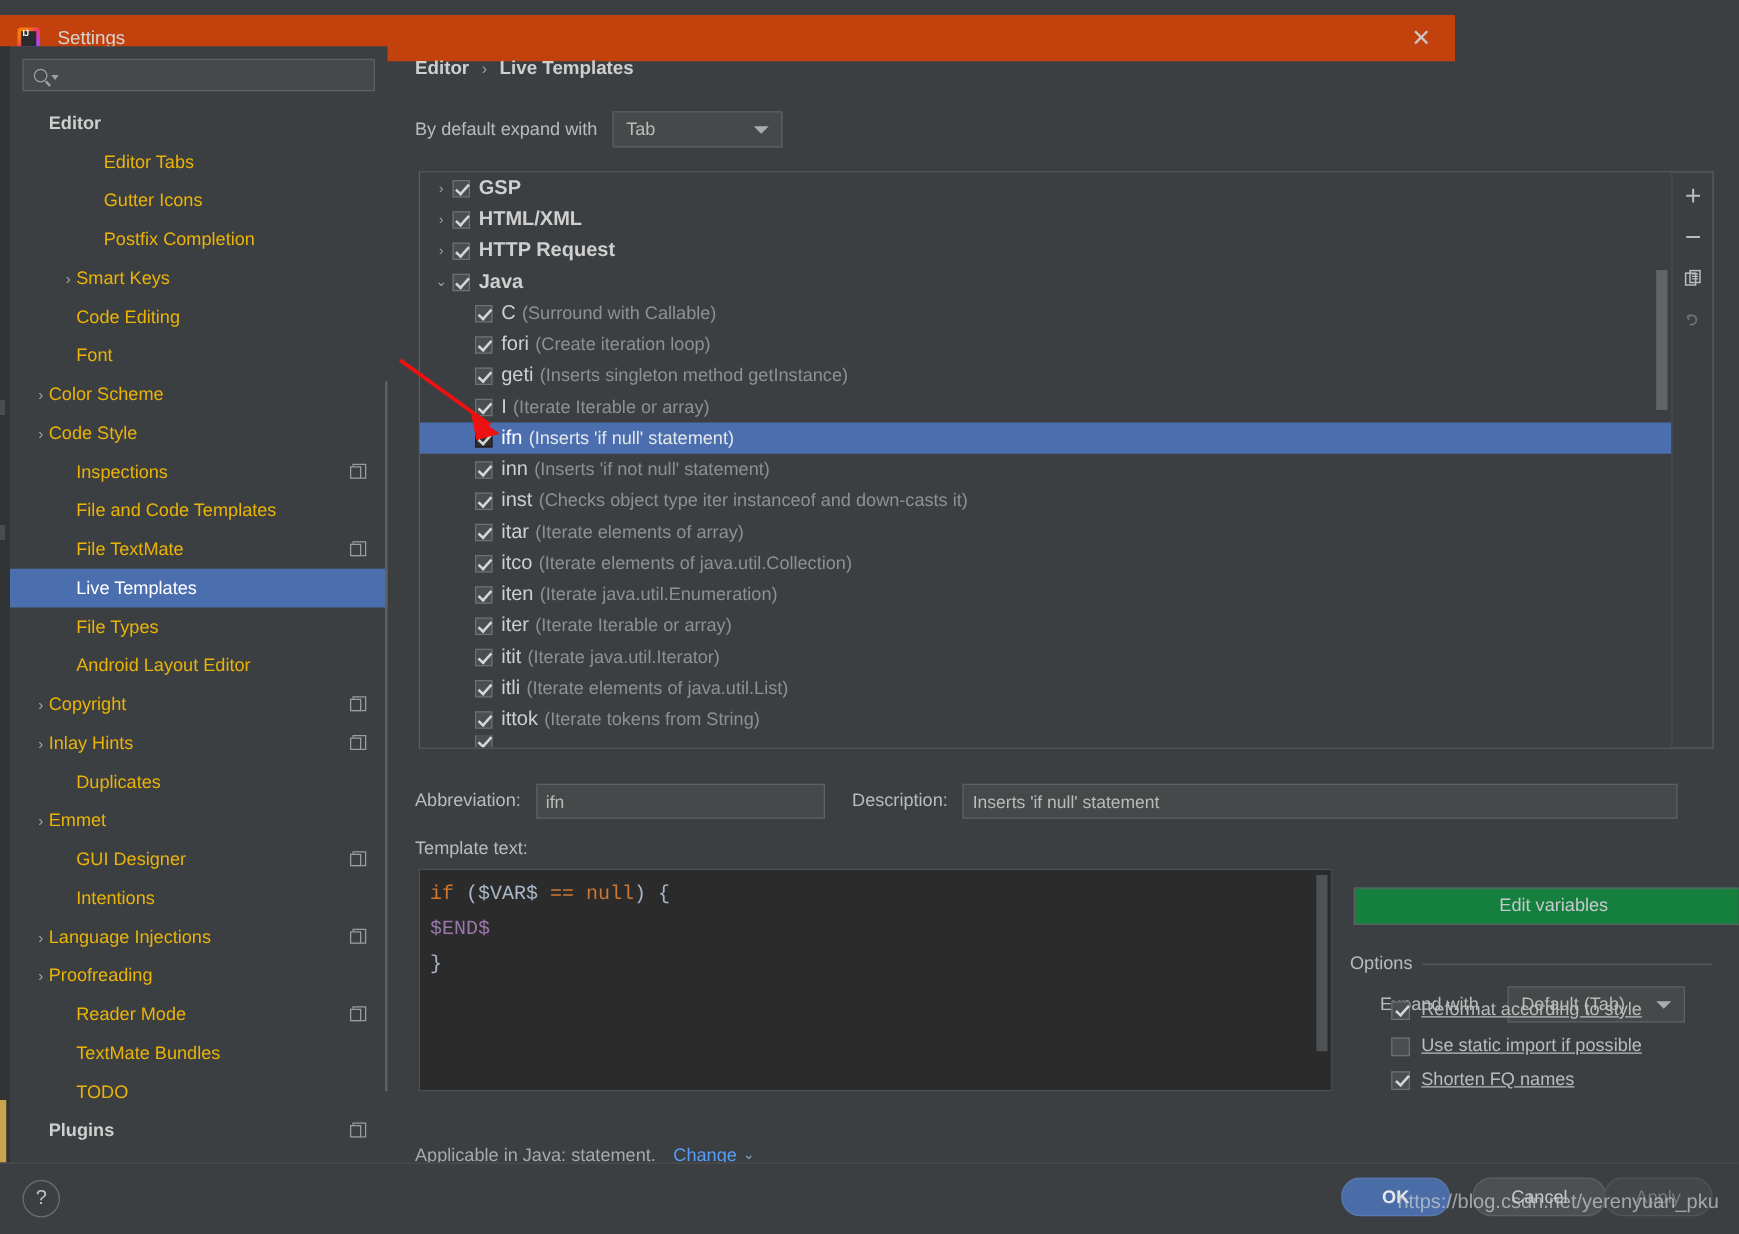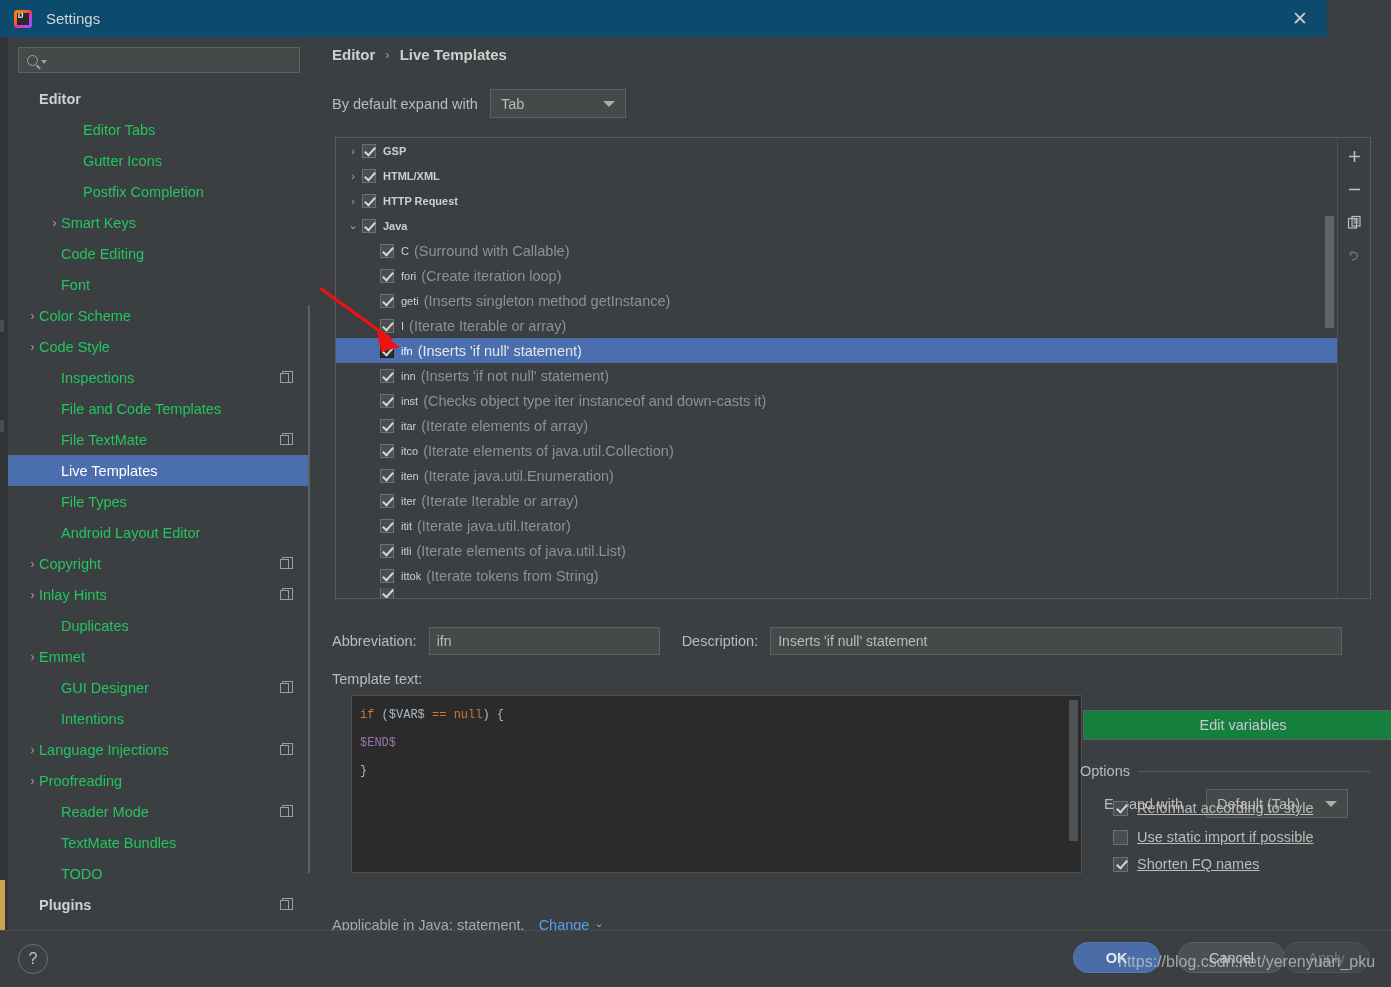--- a/index.html
+++ b/index.html
@@ -6,22 +6,22 @@
   html, body {
     width: 1391px; height: 987px;
     background: #3c3f41;
     font-family: "Liberation Sans", sans-serif;
     overflow: hidden;
   }
   body { position: relative; color: #bbbbbb; font-size: 14px; }
 
   
   #titlebar {
-    position: absolute; left: 0; top: 0; width: 1327px; height: 37px;
-    background: #0c4a6e;
+    position: absolute; left: 0; top: 12px; width: 1164px; height: 37px;
+    background: #c2410c;
     display: flex; align-items: center;
   }
   #app-icon {
     width: 18px; height: 18px; margin-left: 14px; position: relative;
     border-radius: 3px; overflow: hidden;
     background: linear-gradient(135deg,#f97a12 0%, #f97a12 26%, #ed366b 50%, #b345f1 75%, #765af8 100%);
     flex: none;
   }
   #app-icon::after {
     content: ""; position: absolute; left: 3px; top: 3px; width: 12px; height: 12px;
@@ -68,21 +68,21 @@
     margin-left: 6px; height: 22px;
   }
 
   #tree-nav { margin-top: 10px; position: relative; }
   .nav-item {
     height: 31px; display: flex; align-items: center; cursor: pointer;
     padding-right: 16px; position: relative;
   }
   .nav-item.selected { background: #4b6eaf; }
   .nav-item.selected .nav-label { color: #ffffff; }
-  .nav-label { color: #22c55e; font-size: 14.5px; white-space: nowrap; }
+  .nav-label { color: #eab308; font-size: 14.5px; white-space: nowrap; }
   .nav-item.root > .nav-label { font-weight: bold; color: #cfcfcf; }
   .nav-arrow {
     width: 13px; flex: none; color: #9fa3a6; font-size: 12px;
     display: flex; align-items: center; justify-content: center;
   }
   .nav-spacer { flex: none; }
   .copy-badge {
     position: absolute; right: 18px; top: 9px;
     width: 12px; height: 12px;
   }
@@ -148,21 +148,21 @@
   }
   .cb {
     width: 14px; height: 14px; flex: none; border: 1px solid #6d7174;
     background: #4a4e50; position: relative; margin-right: 7px;
   }
   .cb.on::after {
     content: ""; position: absolute; left: 4px; top: 0px; width: 4px; height: 9px;
     border: solid #d6d6d6; border-width: 0 2px 2px 0; transform: rotate(42deg);
   }
   .trow.sel .cb { background: #2f2f2f; border-color: #1e1e1e; }
-  .tname { font-weight: bold; color: #cfcfcf; font-size: 11px; }
+  .tname { font-weight: bold; color: #cfcfcf; font-size: 16px; }
   .tdesc { color: #8d9194; font-size: 14.5px; margin-left: 5px; }
   .trow.sel .tname { color: #ffffff; }
   .trow.sel .tdesc { color: #e3e7ea; }
   .trow.child { padding-left: 44px; }
   .trow.child .tname { font-weight: normal; }
 
   #tree-scroll-thumb {
     position: absolute; right: 3px; top: 78px; width: 9px; height: 112px;
     background: #5f6467;
   }
@@ -190,23 +190,23 @@
     color: #bbbbbb; font-family: "Liberation Sans", sans-serif; font-size: 14px;
     padding: 0 7px; outline: none;
   }
   #abbr-input { width: 231px; margin-left: 12px; }
   #desc-label { margin-left: 22px; }
   #desc-input { width: 572px; margin-left: 12px; }
 
   #tmpl-label { position: absolute; left: 14px; top: 634px; font-size: 14.5px; color: #bbbbbb; }
 
   #tmpl-editor {
-    position: absolute; left: 33px; top: 658px; width: 731px; height: 178px;
+    position: absolute; left: 17px; top: 658px; width: 731px; height: 178px;
     background: #2b2b2b; border: 1px solid #4e5153; overflow: hidden;
-    font-family: "Liberation Mono", monospace; font-size: 12px; line-height: 28px;
+    font-family: "Liberation Mono", monospace; font-size: 16px; line-height: 28px;
     padding: 5px 0 0 8px;
   }
   #tmpl-editor .k { color: #cc7832; }
   #tmpl-editor .p { color: #a9b7c6; }
   #tmpl-editor .v { color: #9876aa; }
   #tmpl-edit-scroll {
     position: absolute; right: 3px; top: 4px; width: 9px; height: 141px; background: #4e5254;
   }
 
   #applicable-row {

